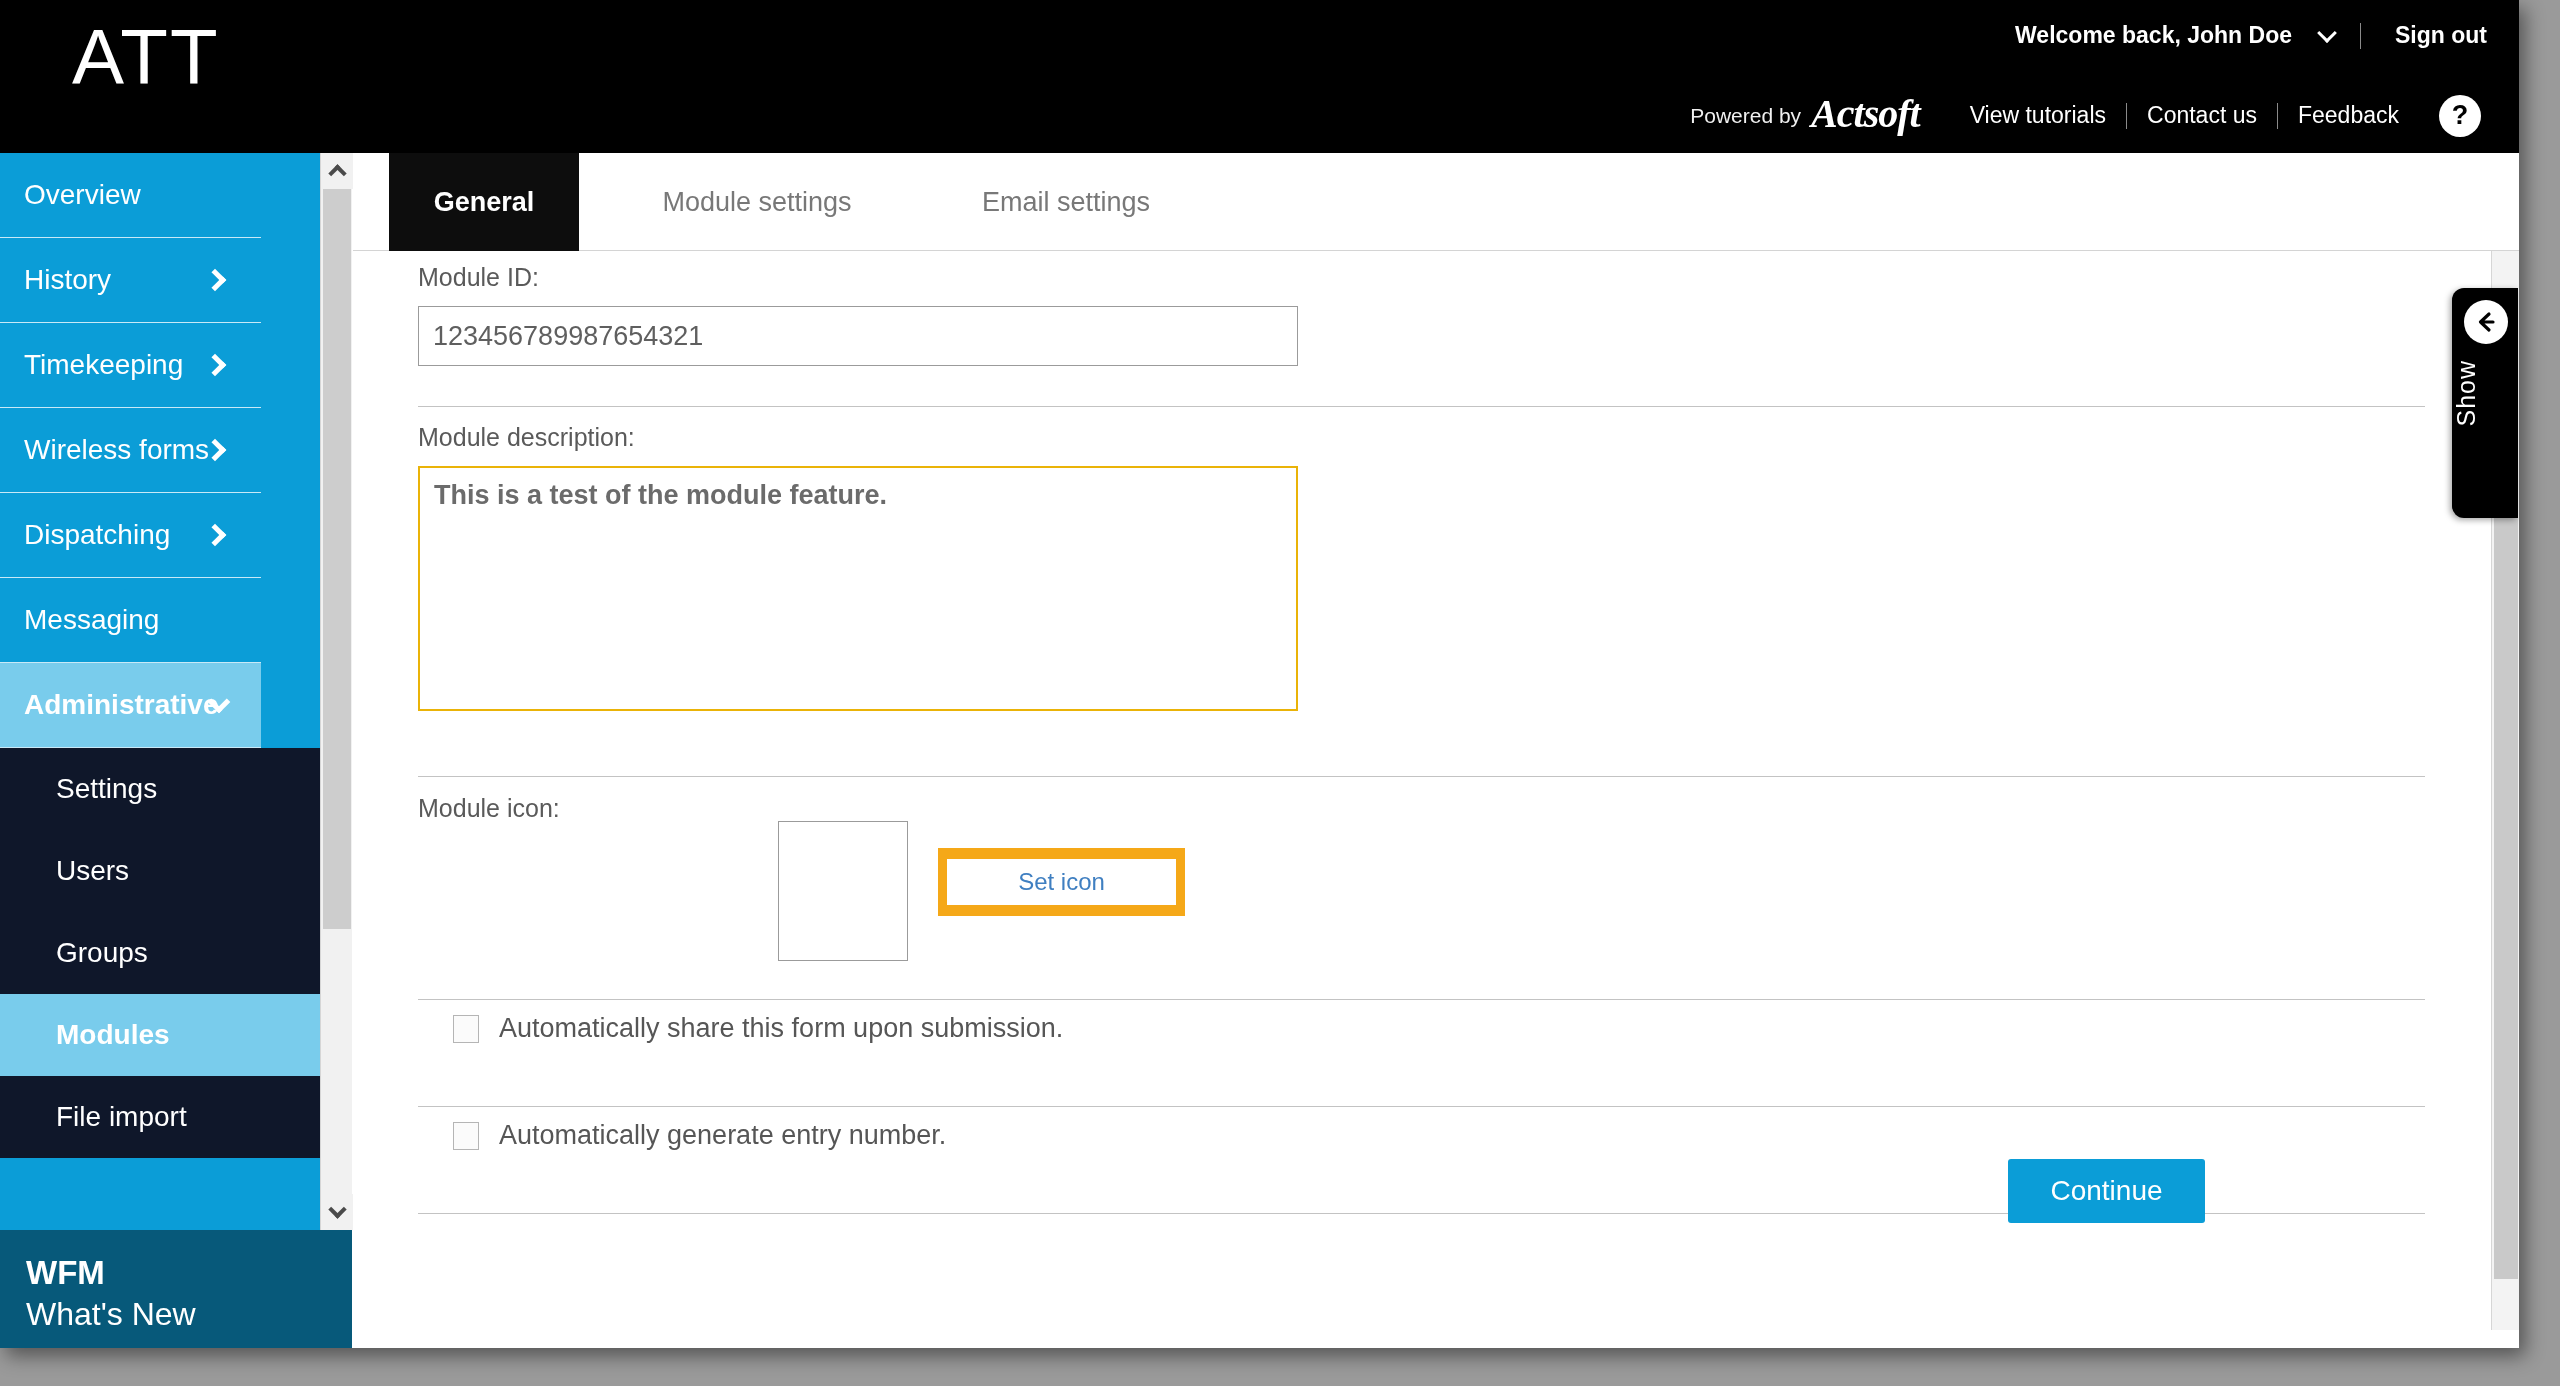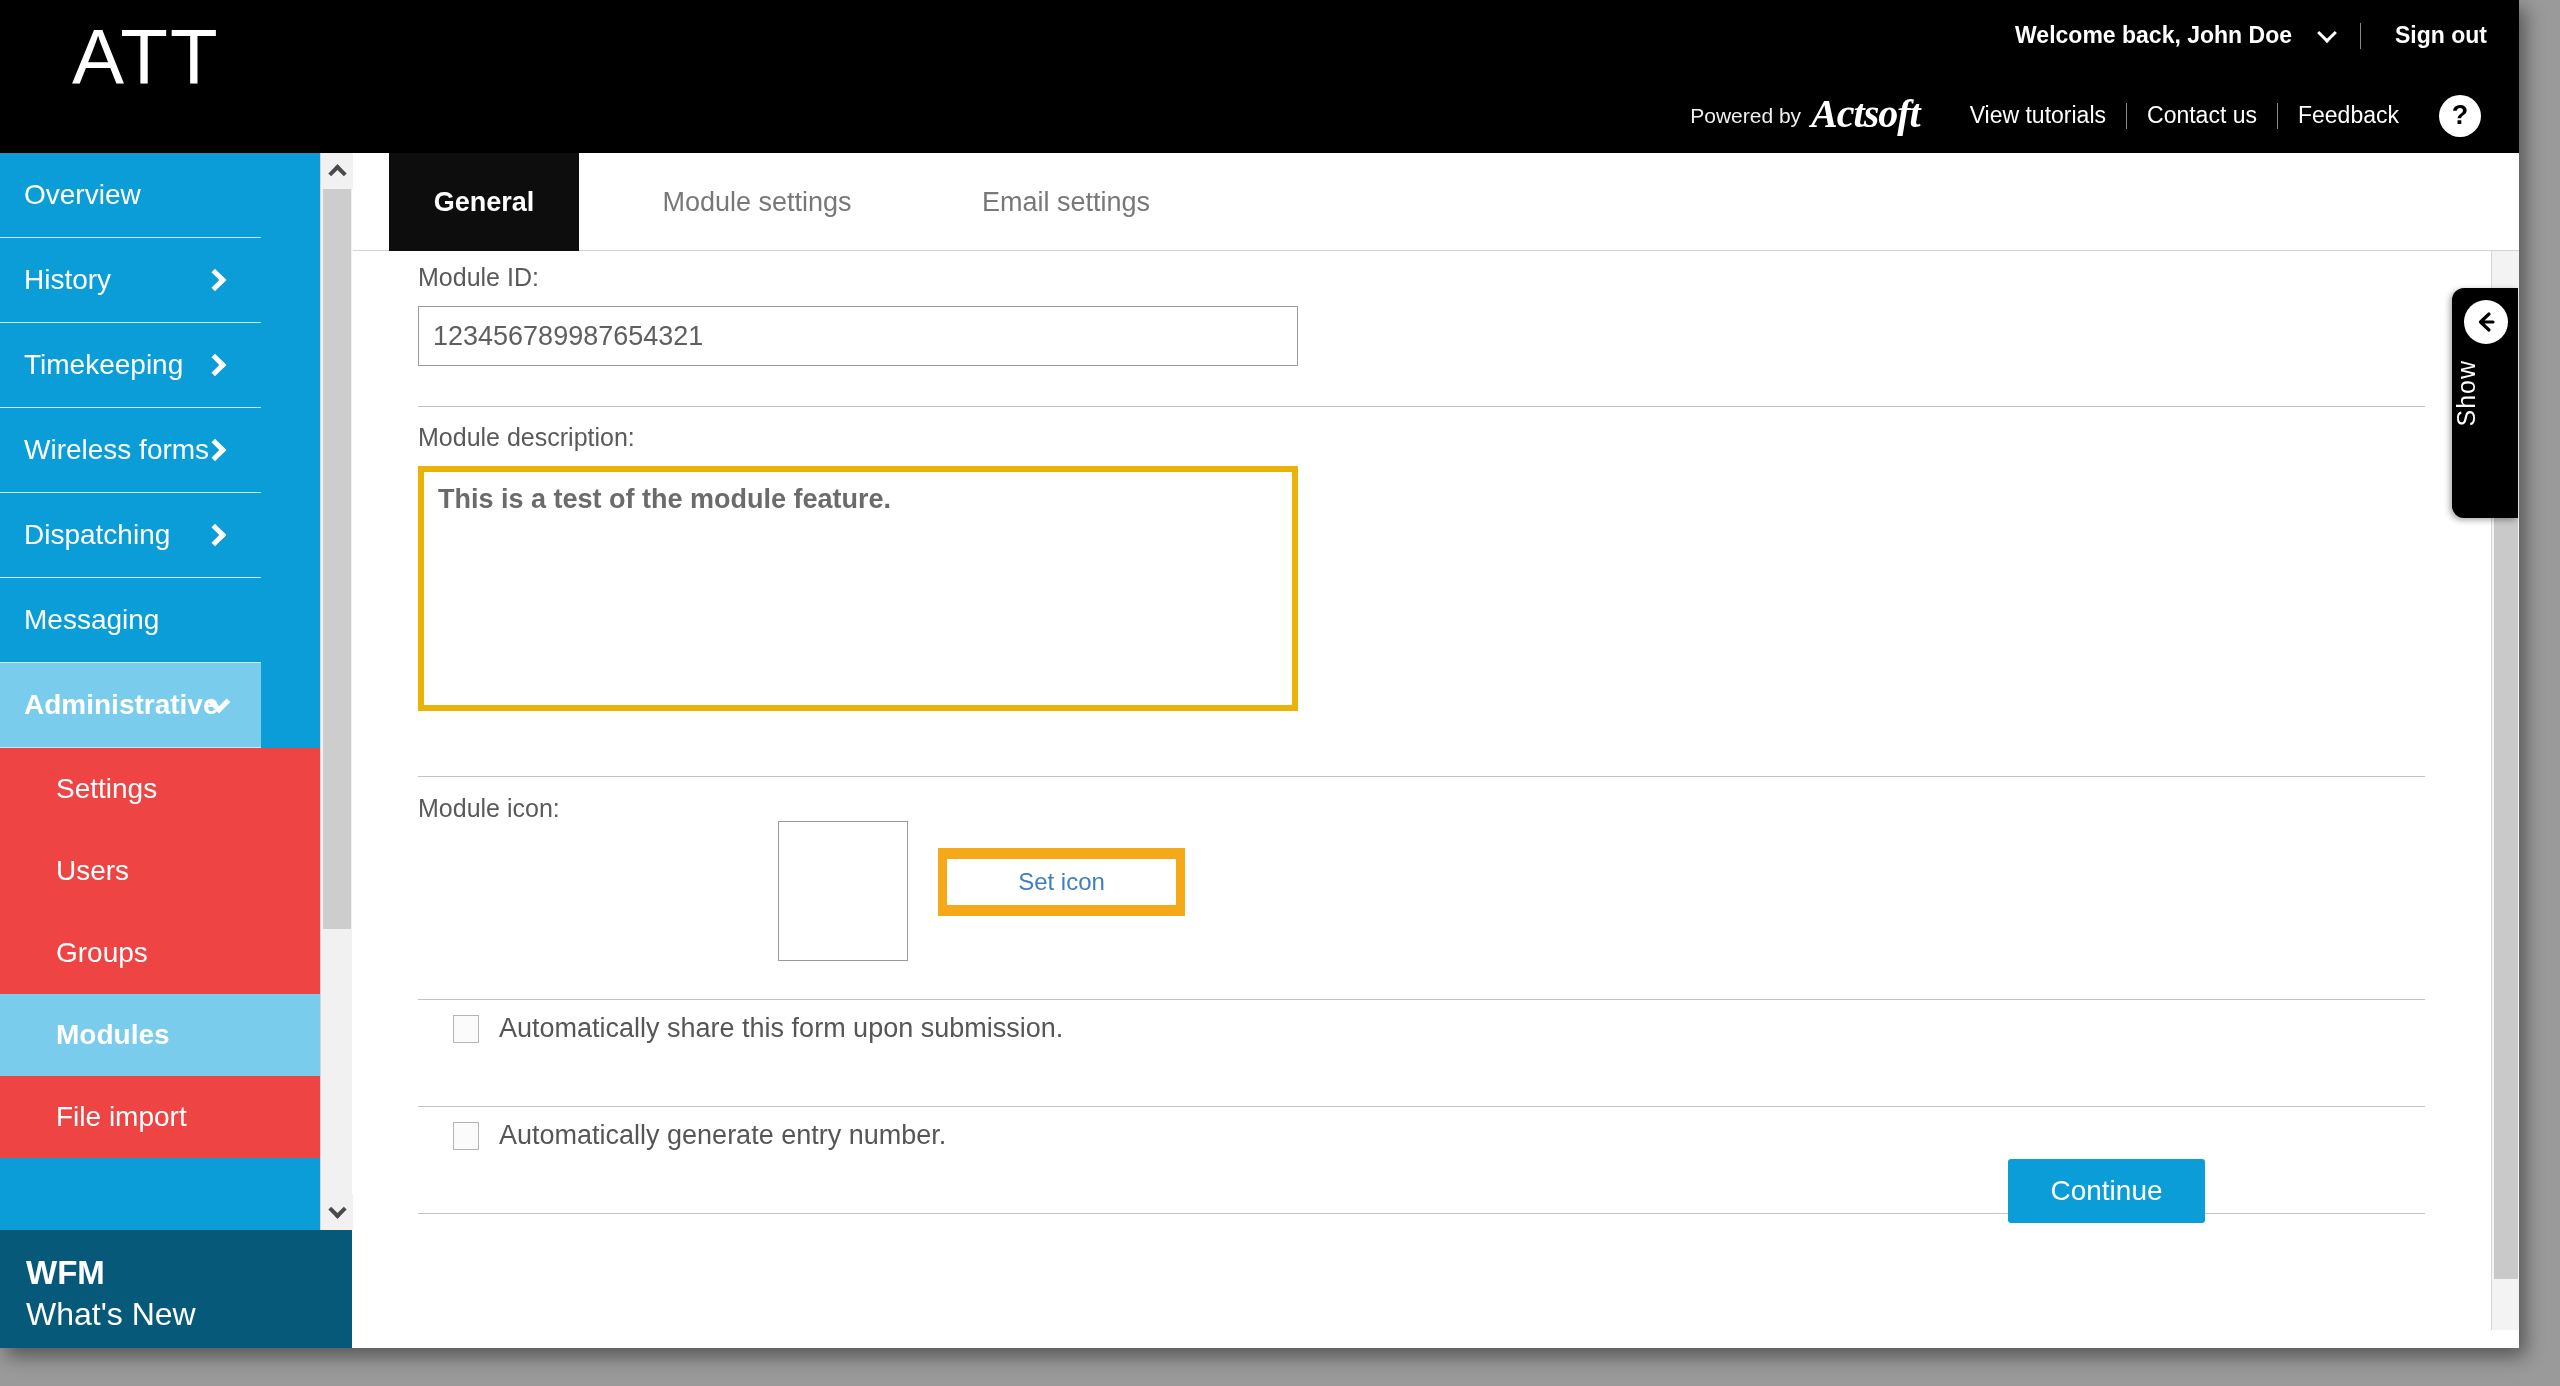--- a/index.html
+++ b/index.html
@@ -105,21 +105,21 @@
     width: 16px; height: 16px;
     border-bottom: 5px solid #fff; border-right: 5px solid #fff;
     transform: rotate(45deg);
     margin-top: -7px;
   }
   .subnav-item {
     height: 82px; width: 320px;
     display: flex; align-items: center;
     padding-left: 56px;
     color: #ffffff; font-size: 28px;
-    background: #ef4444;
+    background: #0f172a;
     cursor: pointer;
   }
   .subnav-item.active { background: #79ccec; font-weight: bold; }
 
   
   #sidebar-scroll {
     position: absolute; left: 320px; top: 153px;
     width: 32px; height: 1077px;
     background: #f1f1f1;
     border-left: 1px solid #d6d6d6;
@@ -185,21 +185,21 @@
     width: 880px; height: 60px;
     border: 1px solid #9b9b9b;
     font-size: 27px; color: #5f5f5f;
     padding: 0 14px;
     font-family: "Liberation Sans", sans-serif;
     background: #ffffff;
   }
   #module-desc-input {
     position: absolute; left: 65px; top: 215px;
     width: 880px; height: 245px;
-    border: 6px solid #eab308;
+    border: 2px solid #eab308;
     font-size: 27px; color: #6b6b6b; font-weight: bold;
     padding: 12px 14px;
     resize: none;
     font-family: "Liberation Sans", sans-serif;
     background: #ffffff;
   }
   #icon-preview {
     position: absolute; left: 425px; top: 570px;
     width: 130px; height: 140px;
     border: 1px solid #9b9b9b;

